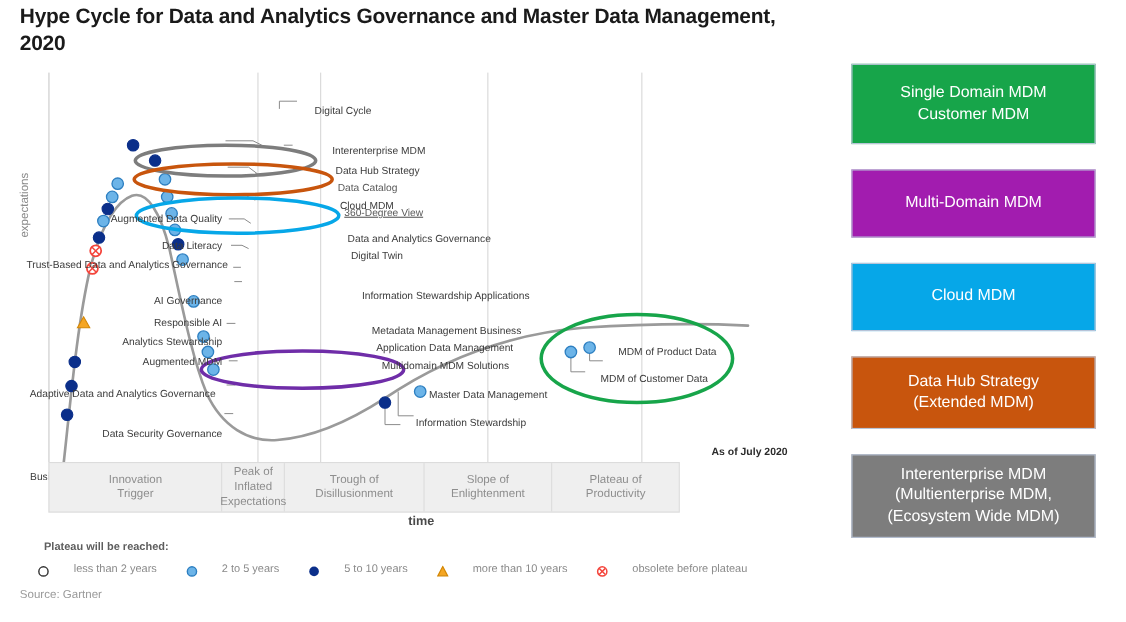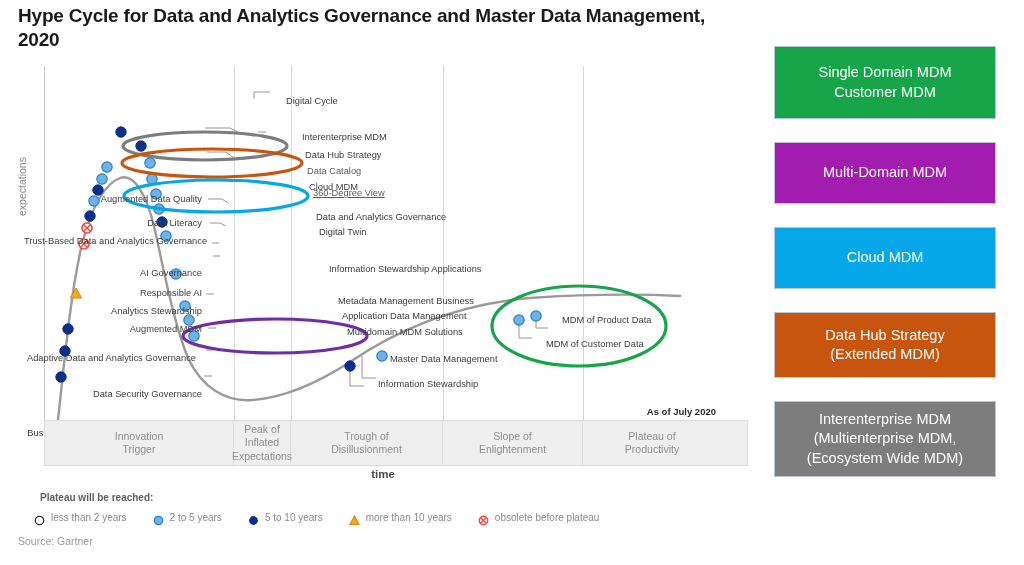--- a/index.html
+++ b/index.html
@@ -25,21 +25,21 @@
   }
   .vgrid{position:absolute;top:0;bottom:0;width:1px;background:#d8d8d8;}
   #ylabel{
     position:absolute;left:-14px;top:150px;
     font-size:10.5px;color:#8a8a8a;
     transform:rotate(-90deg);transform-origin:left top;
     white-space:nowrap;
   }
   
   #phaseband{
-    position:absolute;left:14px;top:354px;width:704px;height:46px;
+    position:absolute;left:14px;top:354px;width:574px;height:46px;
     background:#efefef;border:1px solid #dcdcdc;box-sizing:border-box;
     display:flex;
   }
   .phase{
     display:flex;align-items:center;justify-content:center;text-align:center;
     font-size:10.5px;color:#8e8e8e;line-height:1.25;
     border-right:1px solid #dcdcdc;box-sizing:border-box;
   }
   .phase:last-child{border-right:none;}
   #xlabel{
@@ -63,33 +63,33 @@
   
   #legendtitle{
     position:absolute;left:40px;top:492px;
     font-size:10px;font-weight:bold;color:#5e5e5e;
   }
   #legend{
     position:absolute;left:34px;top:508px;height:18px;
     display:flex;align-items:center;
   }
   .legitem{display:flex;align-items:center;margin-right:26px;}
-  .legitem span.txt{font-size:10px;color:#8a8a8a;margin-left:6px;}
+  .legitem span.txt{font-size:10px;color:#8a8a8a;margin-left:22px;}
   .sym{width:11px;height:11px;flex:none;position:relative;}
   #source{
     position:absolute;left:18px;top:535px;
     font-size:10.5px;color:#9a9a9a;
   }
   
   #boxes{position:absolute;left:774px;top:46px;width:222px;}
   .cbox{
     width:222px;box-sizing:border-box;
     display:flex;flex-direction:column;align-items:center;justify-content:center;
     color:#ffffff;font-size:14.5px;line-height:1.32;text-align:center;
-    margin-bottom:23px;border:1px solid #b8c4d8;
+    margin-bottom:23px;border:1px solid #b8c4d8;margin-top:12px;
   }
   .cbox div{width:100%;}
 </style>
 </head>
 <body>
 
 <div id="title">Hype Cycle for Data and Analytics Governance and Master Data Management, 2020</div>
 
 <div id="chart">
 

